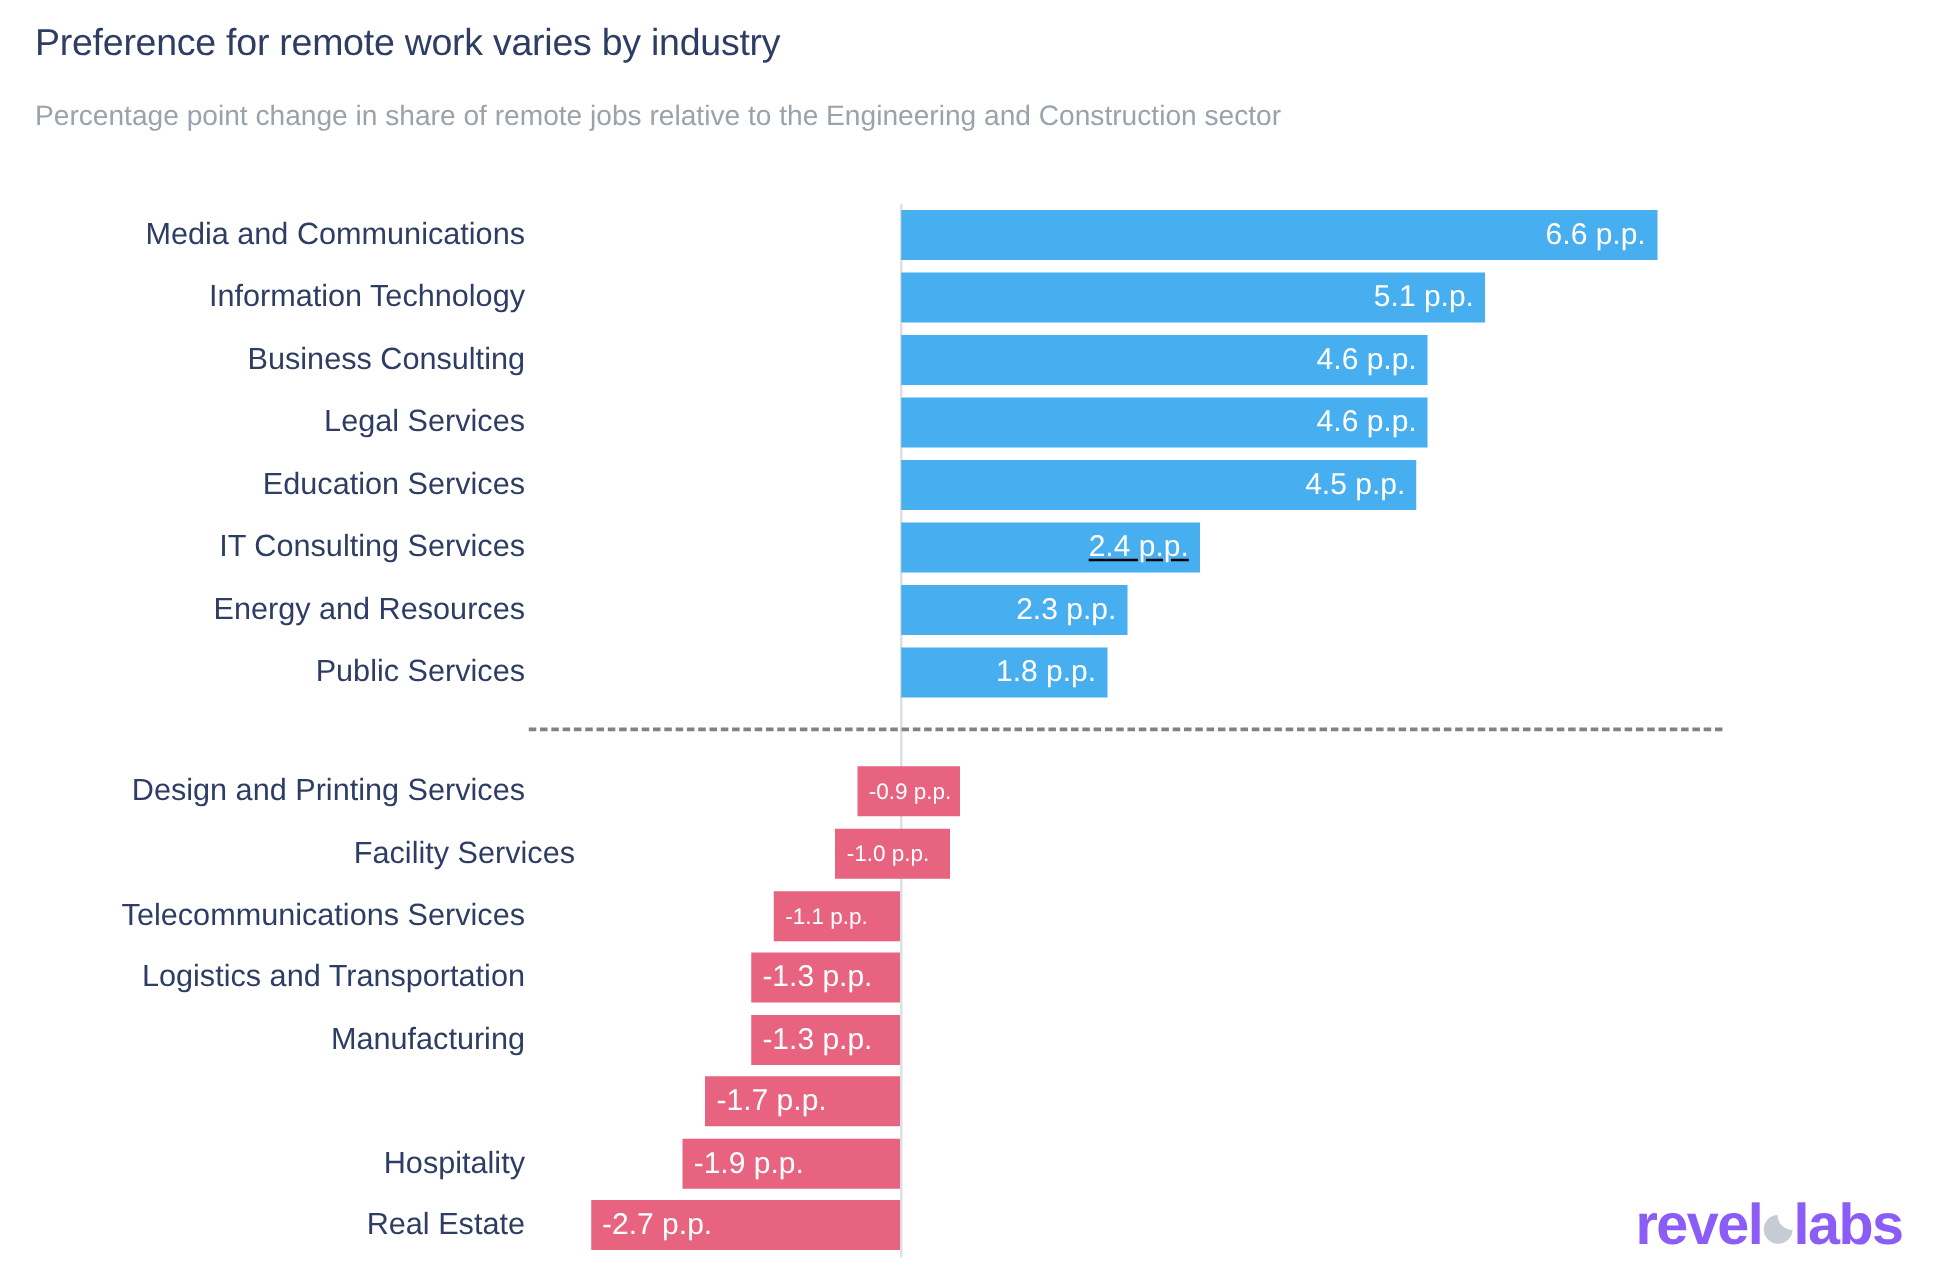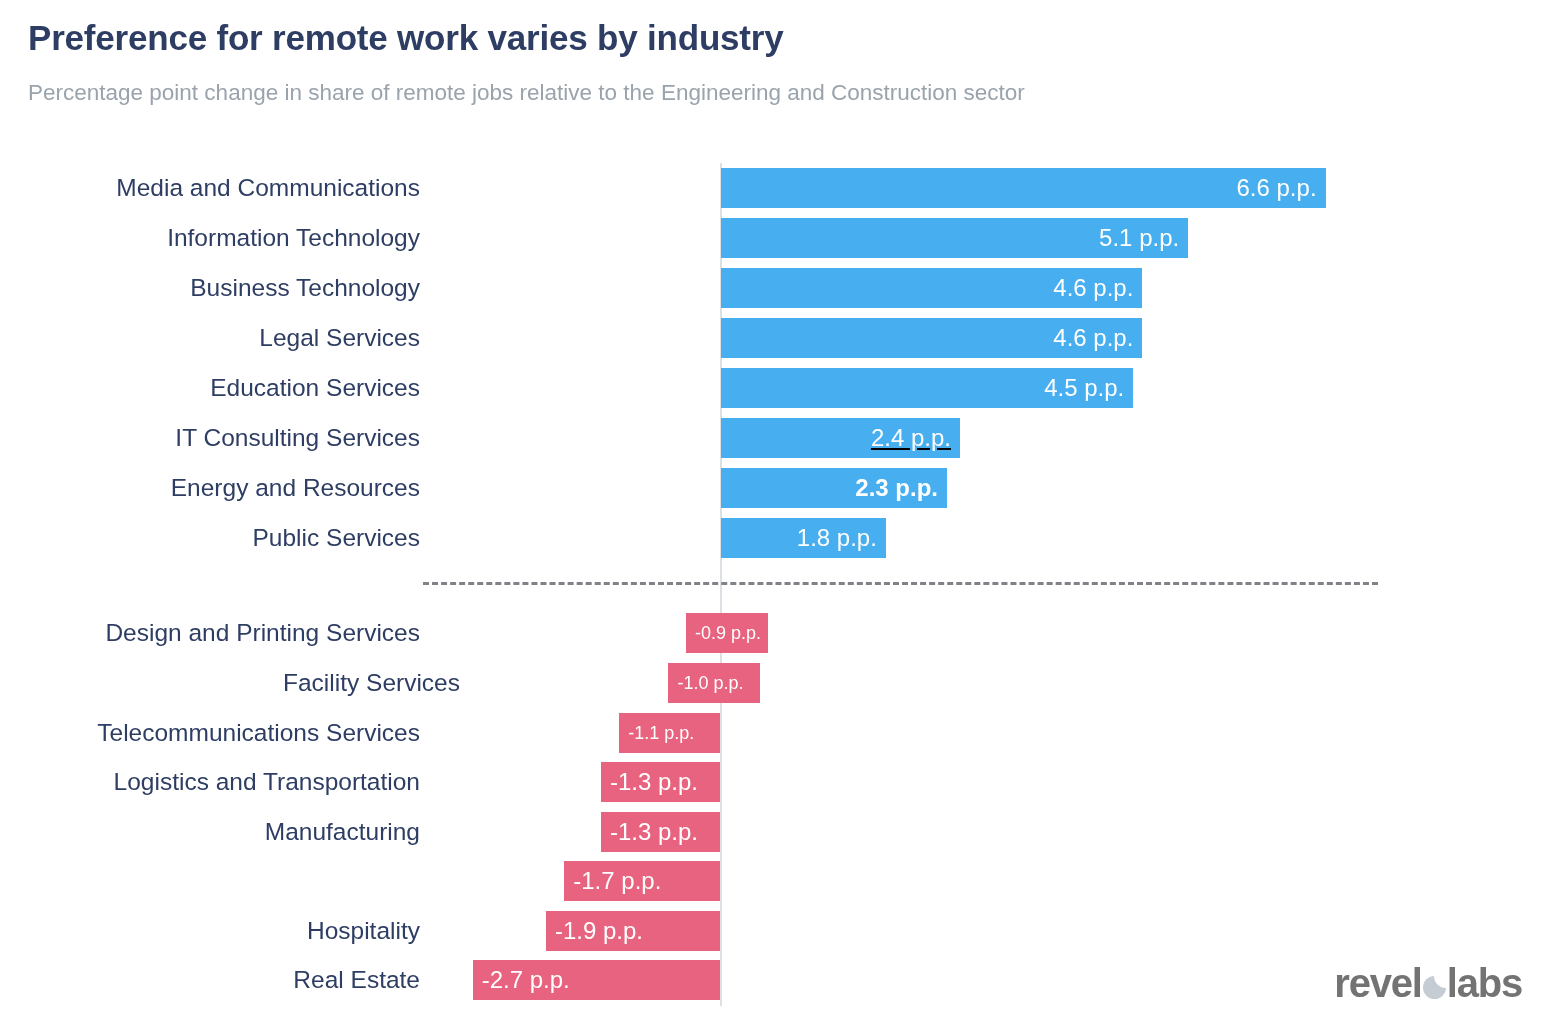--- a/index.html
+++ b/index.html
@@ -7,21 +7,21 @@
     width:1546px; height:1022px;
     background:#ffffff;
     font-family:"Liberation Sans", sans-serif;
     overflow:hidden;
   }
   .page { position:relative; width:1546px; height:1022px; background:#fff; }
 
   
   .chart-title {
     position:absolute; left:28px; top:18px;
-    font-size:35px; font-weight:bold; color:#2e3d63;
+    font-size:30px; font-weight:normal; color:#2e3d63;
     letter-spacing:-0.2px; white-space:nowrap;
   }
   .chart-subtitle {
     position:absolute; left:28px; top:80px;
     font-size:22.5px; font-weight:normal; color:#9aa3ac;
     white-space:nowrap;
   }
 
   
   .plot { position:absolute; left:0; top:0; width:1546px; height:1022px; }
@@ -66,21 +66,21 @@
     color:#ffffff; font-size:24px; white-space:nowrap;
   }
   .bar.pos .bar-value { padding-right:9px; }
   .bar.neg .bar-value { padding-left:9px; }
   .bar.neg.small .bar-value { font-size:18px; }
 
   
   .watermark {
     position:absolute; right:24px; bottom:16px;
     display:flex; align-items:center;
-    font-size:40px; font-weight:bold; color:#737373;
+    font-size:46px; font-weight:bold; color:#8b5cf6;
     letter-spacing:-1.2px; user-select:none;
   }
   .wm-dot {
     display:inline-block; position:relative;
     width:23px; height:23px; margin:0 1px 0 1px;
     border-radius:50%; background:#c6ccd4;
     top:4px;
   }
   .wm-dot::after {
     content:""; position:absolute;
@@ -108,21 +108,21 @@
             <span class="bar-value">6.6 p.p.</span>
           </div>
         </div>
         <div class="row" style="top: 218px;">
           <div class="cat-label">Information Technology</div>
           <div class="bar pos" style="width: 467.16px;">
             <span class="bar-value">5.1 p.p.</span>
           </div>
         </div>
         <div class="row" style="top: 268px;">
-          <div class="cat-label">Business Technology</div>
+          <div class="cat-label">Business Consulting</div>
           <div class="bar pos" style="width: 421.36px;">
             <span class="bar-value">4.6 p.p.</span>
           </div>
         </div>
         <div class="row" style="top: 318px;">
           <div class="cat-label">Legal Services</div>
           <div class="bar pos" style="width: 421.36px;">
             <span class="bar-value">4.6 p.p.</span>
           </div>
         </div>
@@ -133,21 +133,21 @@
           </div>
         </div>
         <div class="row" style="top: 418px;">
           <div class="cat-label">IT Consulting Services</div>
           <div class="bar pos" style="width: 239px; text-decoration: underline;">
             <span class="bar-value">2.4 p.p.</span>
           </div>
         </div>
         <div class="row" style="top: 468px;">
           <div class="cat-label">Energy and Resources</div>
-          <div class="bar pos" style="width: 226px; font-weight: bold;">
+          <div class="bar pos" style="width: 181px;">
             <span class="bar-value">2.3 p.p.</span>
           </div>
         </div>
         <div class="row" style="top: 518px;">
           <div class="cat-label">Public Services</div>
           <div class="bar pos" style="width: 164.88px;">
             <span class="bar-value">1.8 p.p.</span>
           </div>
         </div>
         <div class="row" style="top: 613px;">

